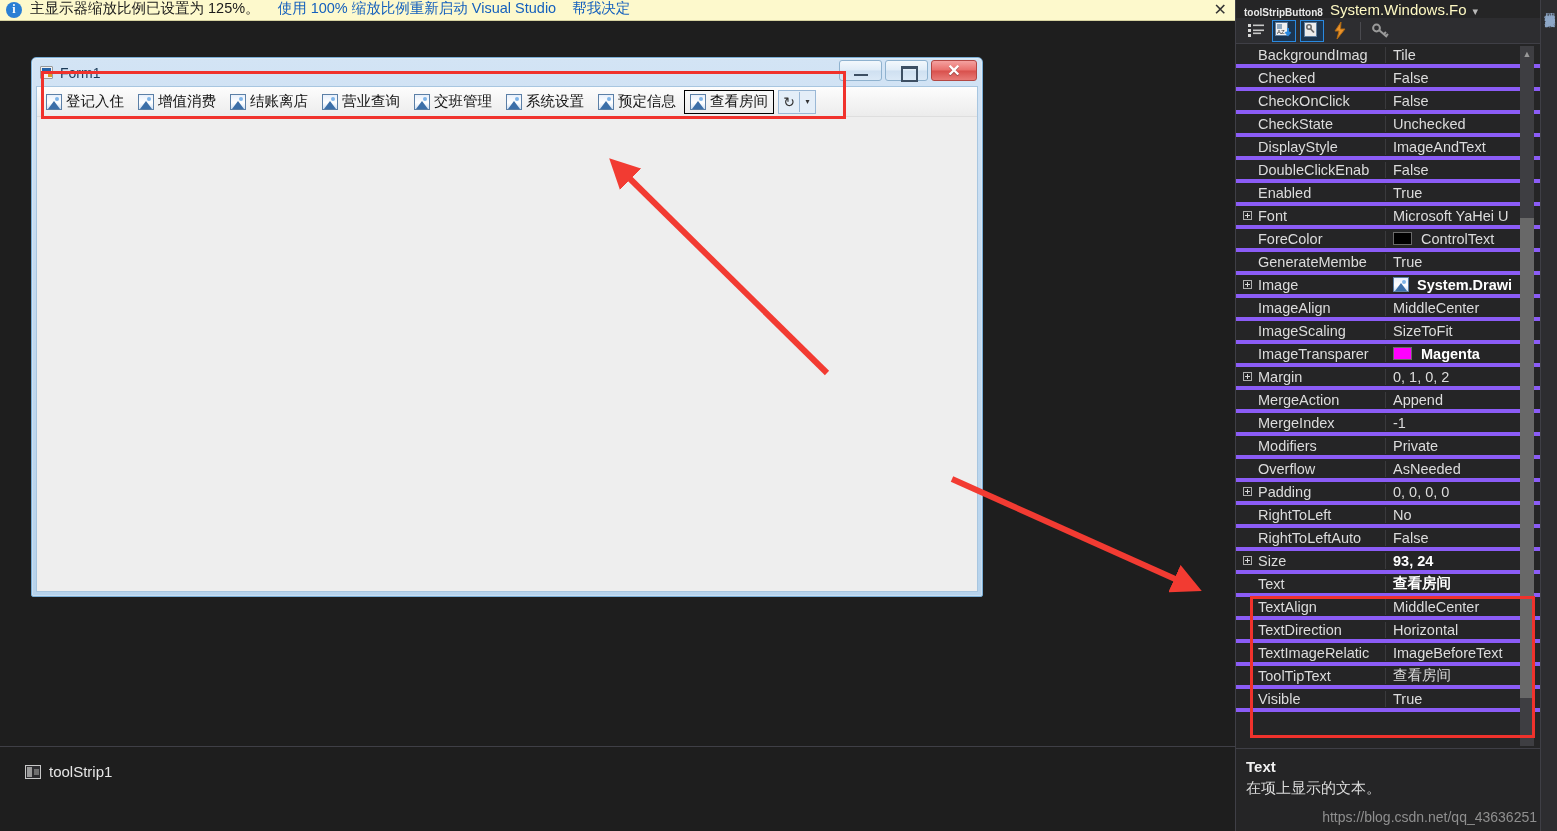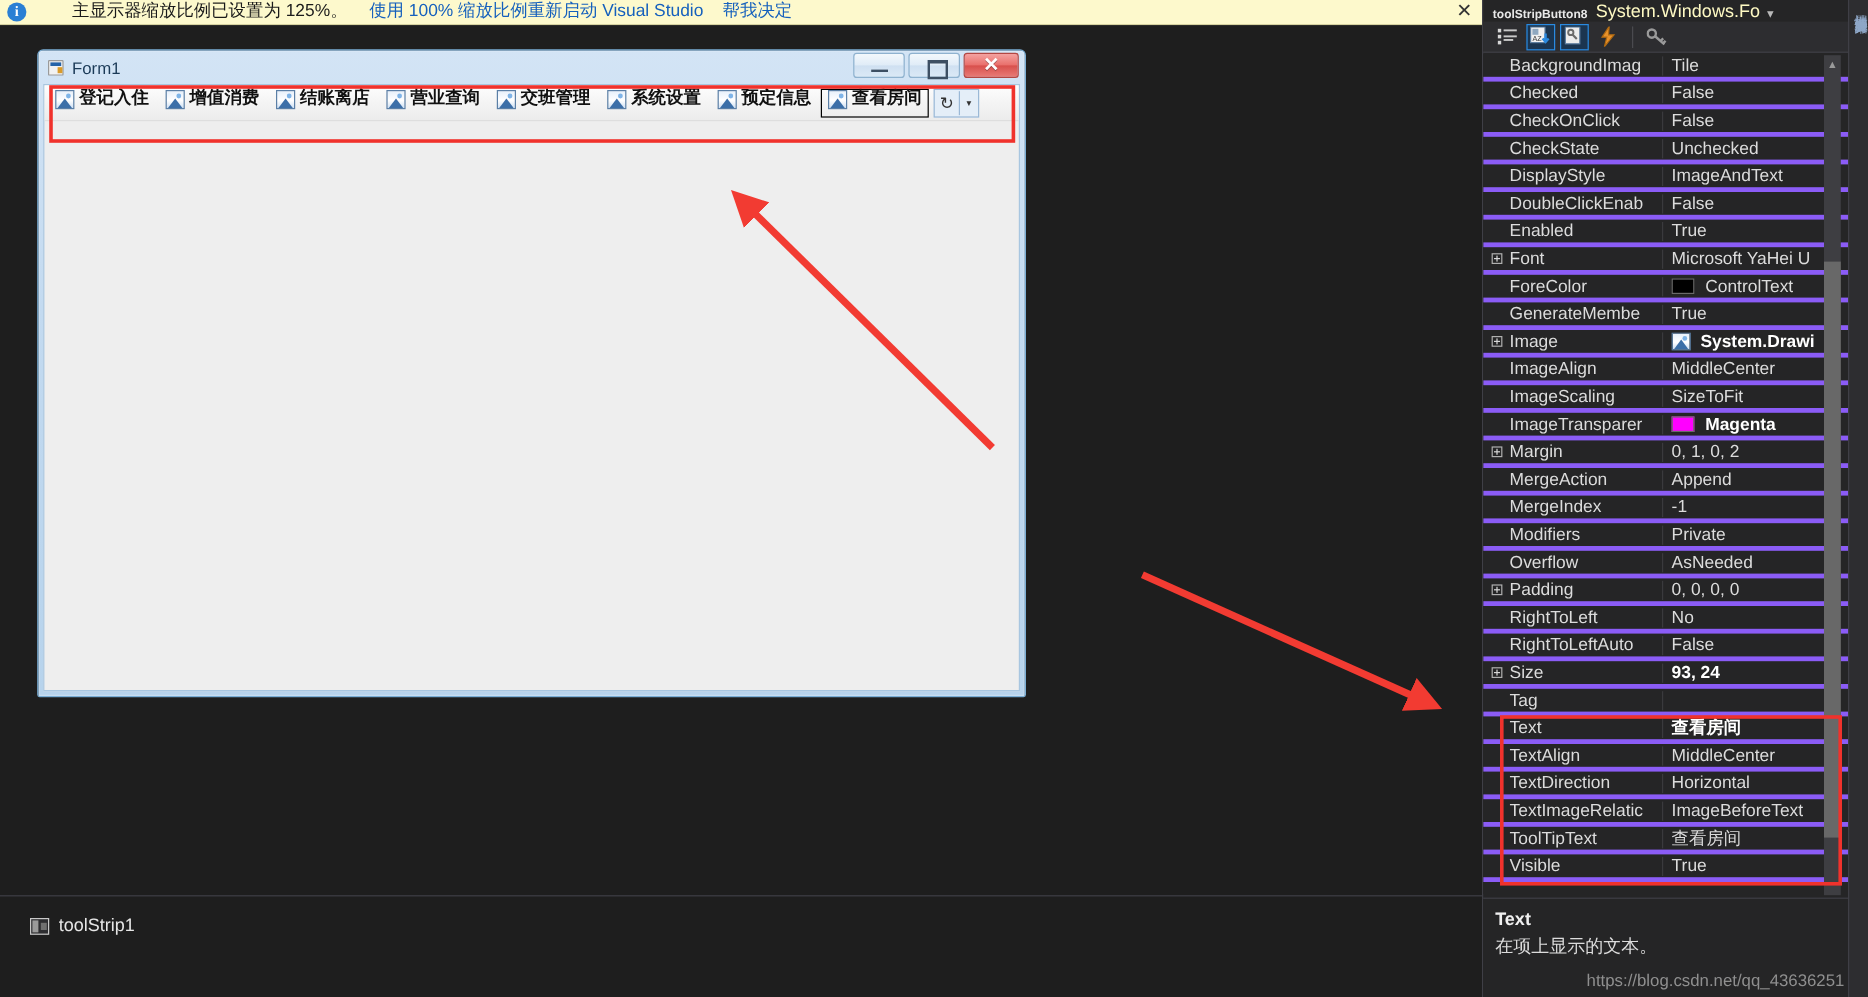--- a/index.html
+++ b/index.html
@@ -19,37 +19,37 @@
     display: flex; align-items: center; padding: 0 6px;
     overflow: hidden;
   }
   .notif-icon {
     width: 16px; height: 16px; border-radius: 50%;
     background: #2a7fd4; color: #fff;
     font-size: 12px; font-weight: bold; font-family: "Liberation Serif", serif;
     display: flex; align-items: center; justify-content: center;
     flex: 0 0 auto; margin-right: 8px; margin-top: -1px;
   }
-  .notif-text { font-size: 14.5px; color: #1a1a1a; white-space: nowrap; margin-top: -3px; margin-left: 30px; }
+  .notif-text { font-size: 14.5px; color: #1a1a1a; white-space: nowrap; margin-top: -3px; }
   .notif-link { font-size: 14.5px; color: #1560bd; margin-left: 18px; white-space: nowrap; cursor: pointer; margin-top: -3px; }
   .notif-link2 { font-size: 14.5px; color: #1560bd; margin-left: 16px; white-space: nowrap; cursor: pointer; margin-top: -3px; }
   .notif-close {
     position: absolute; right: 8px; top: 2px;
     font-size: 16px; color: #333; cursor: pointer; line-height: 16px;
   }
 
   
   .designer {
     position: absolute; left: 0; top: 21px; width: 1235px; height: 725px;
     background: #1e1e1e; overflow: hidden;
   }
 
   
   .form-window {
-    position: absolute; left: 31px; top: 20px; width: 824px; height: 540px;
+    position: absolute; left: 31px; top: 36px; width: 952px; height: 540px;
     background: linear-gradient(to bottom, #d3e4f5 0%, #c3daf0 40%, #b7d3ec 100%);
     border: 1px solid #7aaed6;
     border-radius: 5px 5px 2px 2px;
     box-shadow: 0 0 0 1px rgba(255,255,255,0.25) inset;
     padding: 4px;
     padding-top: 28px;
   }
   .form-titlebar {
     position: absolute; left: 0; top: 0; width: 100%; height: 28px;
     display: flex; align-items: center; padding-left: 8px;
@@ -102,25 +102,24 @@
   }
 
   
   .toolstrip {
     height: 30px; width: 100%;
     background: linear-gradient(to bottom, #fdfdfd 0%, #f4f4f4 50%, #ececec 100%);
     border-bottom: 1px solid #dedede;
     display: flex; align-items: center; padding-left: 3px;
   }
   .ts-btn {
-    display: flex; height: 24px;
+    display: flex; align-items: center; height: 24px;
     padding: 0 5px; margin-right: 2px; cursor: pointer;
     border: 1px solid transparent;
     white-space: nowrap;
-    font-weight: bold;
   }
   .ts-btn.selected { border: 1px solid #000000; }
   .ts-img {
     width: 16px; height: 16px; flex: 0 0 auto; margin-right: 4px;
     background: linear-gradient(to bottom, #e8f0fb 0%, #ffffff 55%, #cfe0f3 100%);
     border: 1px solid #5b7fa6; position: relative; overflow: hidden;
   }
   .ts-img::before {
     content: ""; position: absolute; left: 1px; bottom: 0; width: 0; height: 0;
     border-left: 6px solid transparent; border-right: 6px solid transparent;
@@ -592,27 +591,20 @@
           <div class="exp">
             <span class="exp-box"></span>
           </div>
           <div class="pname">Size</div>
           <div class="pval bold">
             <span>93, 24</span>
           </div>
         </div>
         <div class="prow">
           <div class="exp"></div>
-          <div class="pname">Tag</div>
-          <div class="pval">
-            <span></span>
-          </div>
-        </div>
-        <div class="prow">
-          <div class="exp"></div>
           <div class="pname">Text</div>
           <div class="pval bold">
             <span>查看房间</span>
           </div>
         </div>
         <div class="prow">
           <div class="exp"></div>
           <div class="pname">TextAlign</div>
           <div class="pval">
             <span>MiddleCenter</span>

